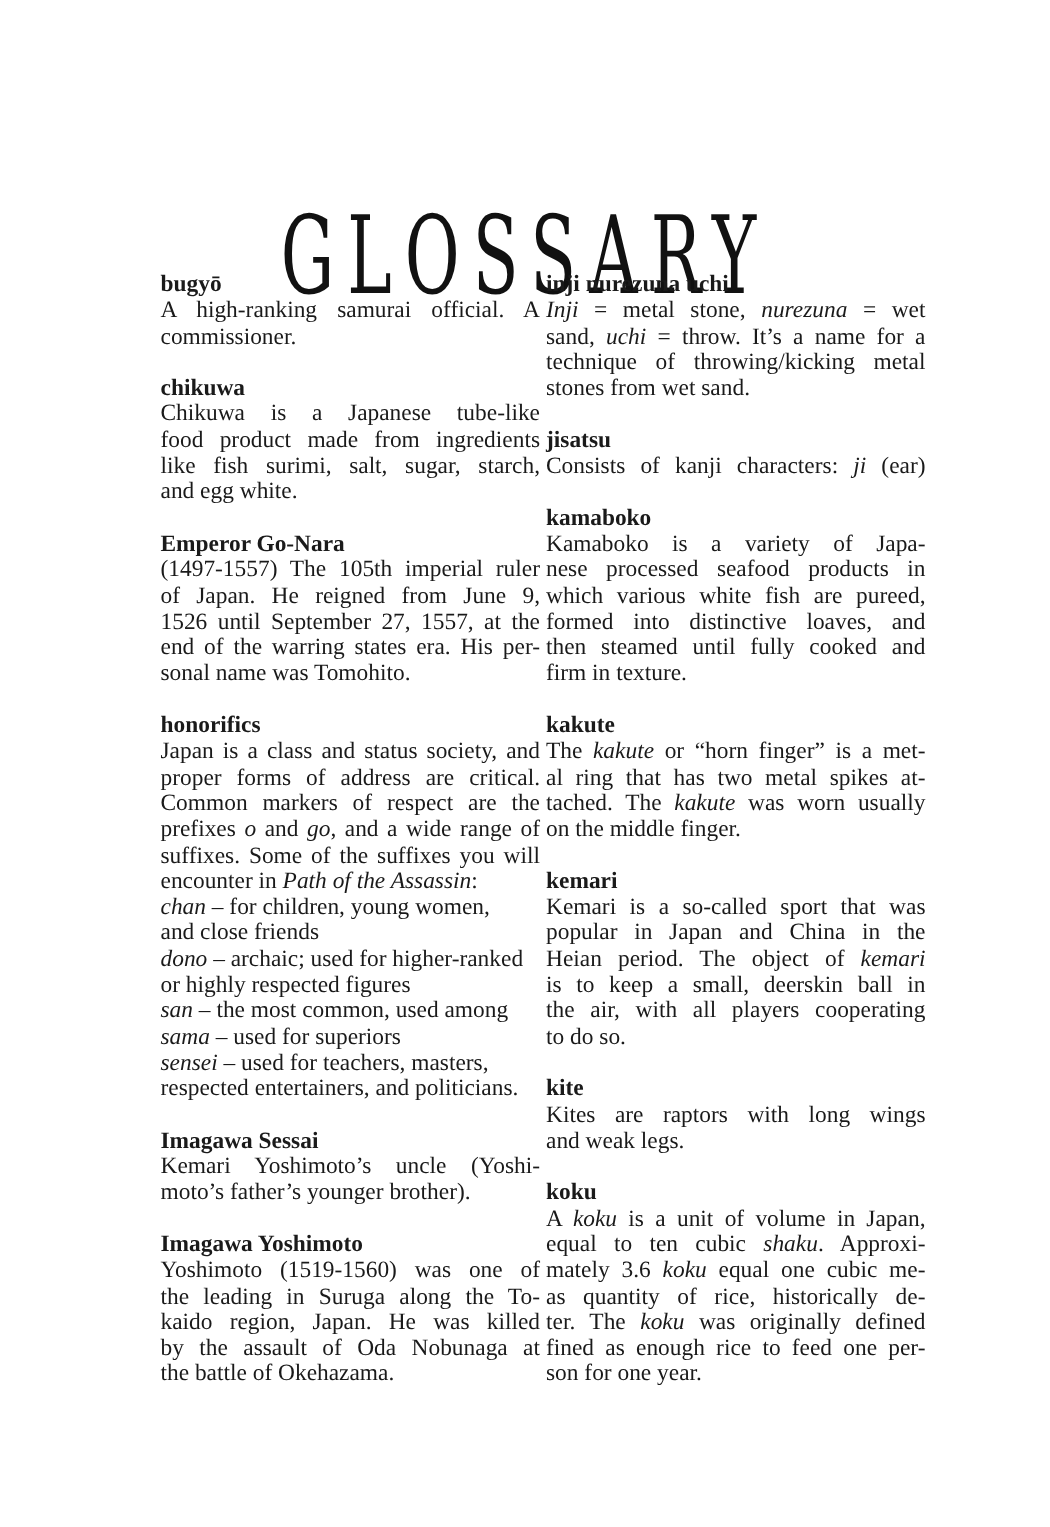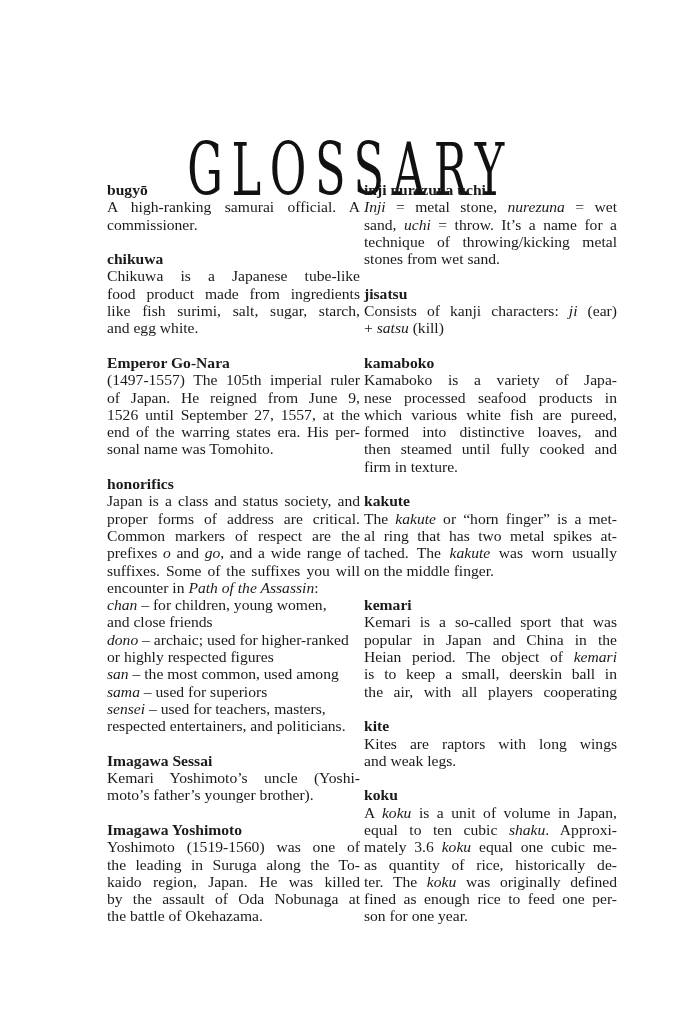--- a/index.html
+++ b/index.html
@@ -80,21 +80,20 @@
     <div class="entry">
       <span class="term">inji nurezuna uchi</span>
       <span class="line j"><i>Inji</i> = metal stone, <i>nurezuna</i> = wet</span>
       <span class="line j">sand, <i>uchi</i> = throw. It’s a name for a</span>
       <span class="line j">technique of throwing/kicking metal</span>
       <span class="line">stones from wet sand.</span>
     </div>
     <div class="entry">
       <span class="term">jisatsu</span>
       <span class="line j">Consists of kanji characters: <i>ji</i> (ear)</span>
-      <span class="line">+ <i>satsu</i> (kill)</span>
     </div>
     <div class="entry">
       <span class="term">kamaboko</span>
       <span class="line j">Kamaboko is a variety of Japa-</span>
       <span class="line j">nese processed seafood products in</span>
       <span class="line j">which various white fish are pureed,</span>
       <span class="line j">formed into distinctive loaves, and</span>
       <span class="line j">then steamed until fully cooked and</span>
       <span class="line">firm in texture.</span>
     </div>
@@ -105,20 +104,21 @@
       <span class="line j">tached. The <i>kakute</i> was worn usually</span>
       <span class="line">on the middle finger.</span>
     </div>
     <div class="entry">
       <span class="term">kemari</span>
       <span class="line j">Kemari is a so-called sport that was</span>
       <span class="line j">popular in Japan and China in the</span>
       <span class="line j">Heian period. The object of <i>kemari</i></span>
       <span class="line j">is to keep a small, deerskin ball in</span>
       <span class="line j">the air, with all players cooperating</span>
+      <span class="line">to do so.</span>
     </div>
     <div class="entry">
       <span class="term">kite</span>
       <span class="line j">Kites are raptors with long wings</span>
       <span class="line">and weak legs.</span>
     </div>
     <div class="entry">
       <span class="term">koku</span>
       <span class="line j">A <i>koku</i> is a unit of volume in Japan,</span>
       <span class="line j">equal to ten cubic <i>shaku</i>. Approxi-</span>

